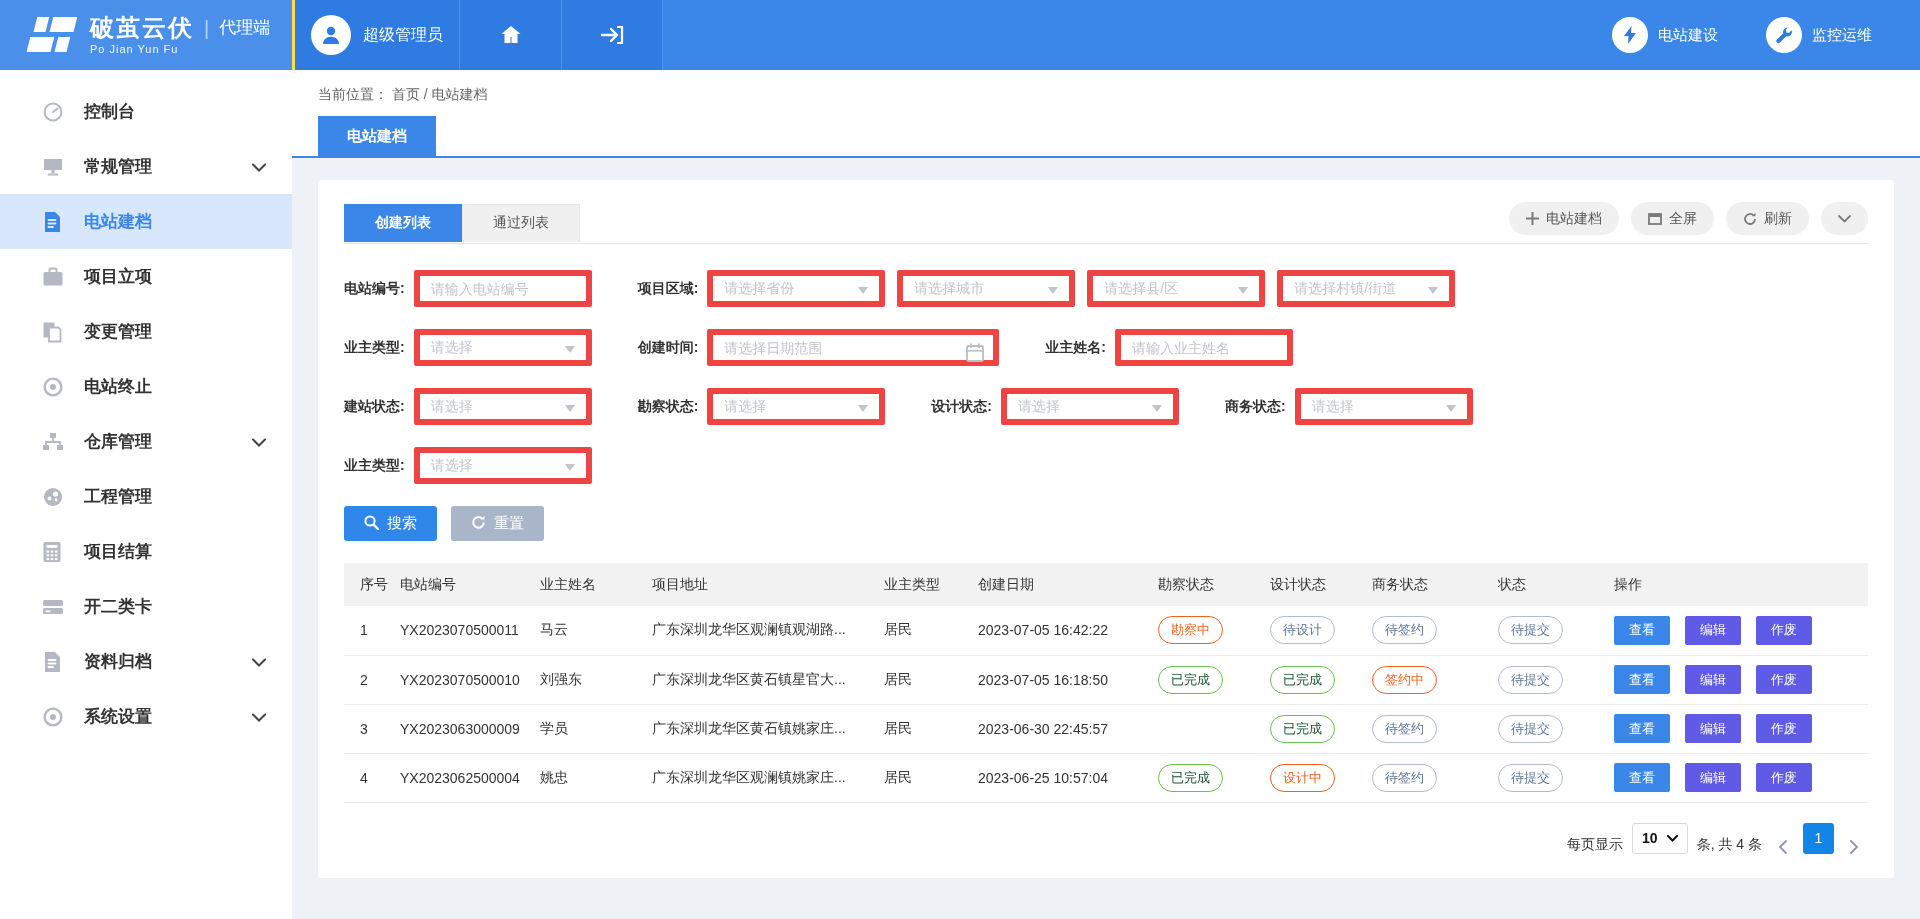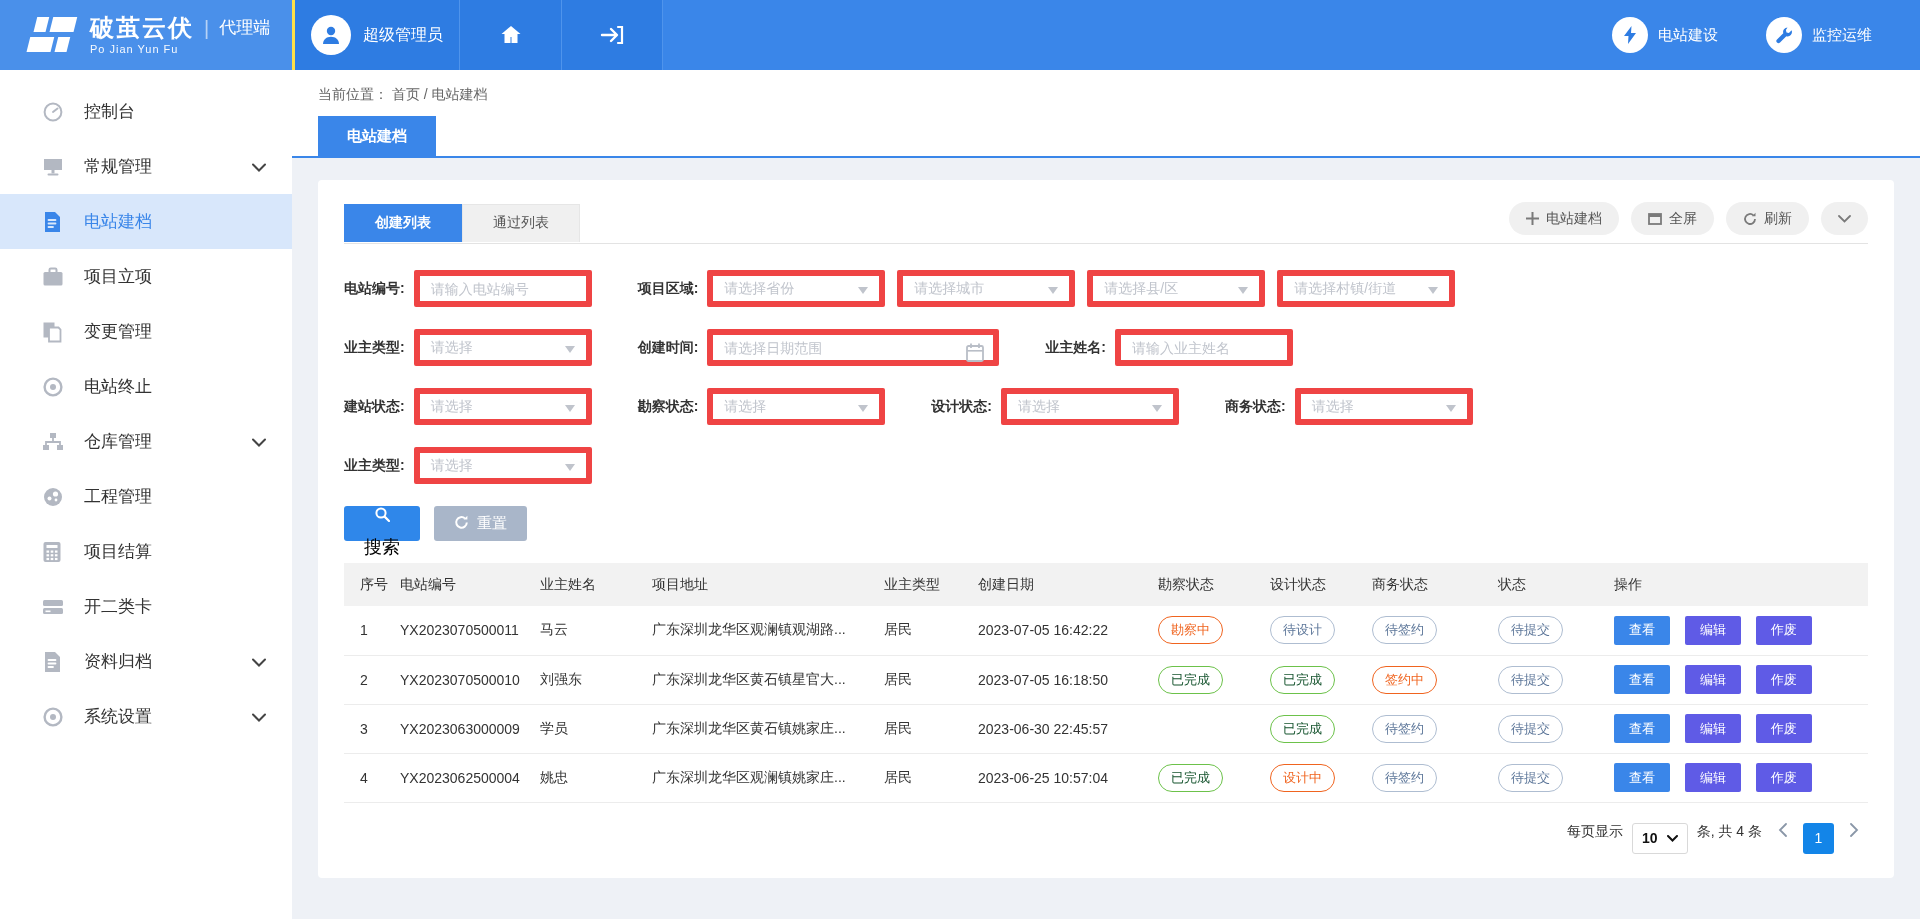--- a/index.html
+++ b/index.html
@@ -24,21 +24,21 @@
   .hdr-right { margin-left:auto; display:flex; align-items:center; gap:48px; padding-right:48px; }
   .hdr-nav-item { display:flex; align-items:center; gap:10px; cursor:pointer; }
   .hdr-nav-circle { width:36px; height:36px; border-radius:50%; background:#fff; color:#2e7ce2; display:flex; align-items:center; justify-content:center; }
   .hdr-nav-label { font-size:15px; }
 
   
   .body-row { display:flex; height:849px; }
   .sidebar { width:292px; background:#fff; padding-top:14px; flex-shrink:0; }
   .side-item { height:55px; display:flex; align-items:center; padding:0 26px 0 42px; cursor:pointer; }
   .side-item .sicon { width:24px; height:24px; margin-right:18px; color:#b3b8c2; flex-shrink:0; display:flex; align-items:center; }
-  .side-item .slabel { font-size:17px; font-weight:normal; color:#333; }
+  .side-item .slabel { font-size:17px; font-weight:bold; color:#333; }
   .side-item .chev { margin-left:auto; color:#444; }
   .side-item.active { background:#d8e7fb; }
   .side-item.active .slabel { color:#3a86e9; }
   .side-item.active .sicon { color:#3a86e9; }
 
   .main { flex:1; display:flex; flex-direction:column; background:#eef1f6; overflow:hidden; }
   .crumb-bar { background:#fff; padding:16px 26px 12px; font-size:14px; color:#666; }
   .tab-strip { background:#fff; padding-left:26px; border-bottom:2px solid #3a86e9; display:flex; }
   .page-tab { width:118px; height:40px; background:#3a86e9; color:#fff; font-size:15px; font-weight:bold; display:flex; align-items:center; justify-content:center; cursor:pointer; }
   .content { flex:1; padding:22px 26px; }
@@ -62,21 +62,21 @@
   .ctrl { height:37px; border:6px solid #ef4444; border-radius:2px; background:#fff; display:flex; align-items:center; padding:0 11px; font-size:14px; }
   .ctrl.sel { width:178px; justify-content:space-between; color:#c0c4cc; cursor:pointer; }
   .ctrl.inp { width:178px; }
   .ctrl.inp input { border:none; outline:none; width:100%; font-size:14px; color:#333; background:transparent; }
   .ctrl.inp input::placeholder { color:#c0c4cc; }
   .ctrl.date { width:292px; position:relative; padding-right:34px; }
   .cal-ic { position:absolute; right:9px; top:8px; color:#b9bec7; }
   .caret-ic { color:#c0c4cc; }
 
   .btn-row { display:flex; margin:4px 0 22px; }
-  .btn-search { background:#2f87ea; color:#000000; height:35px; padding:0 20px; border:none; border-radius:3px; display:flex; align-items:center; gap:8px; font-size:18px; cursor:pointer;flex-direction:column; }
+  .btn-search { background:#2f87ea; color:#ffffff; height:35px; padding:0 20px; border:none; border-radius:3px; display:flex; align-items:center; gap:8px; font-size:15px; cursor:pointer; }
   .btn-reset { background:#a9b6c9; color:#fff; height:35px; padding:0 20px; border:none; border-radius:3px; display:flex; align-items:center; gap:8px; font-size:15px; margin-left:14px; cursor:pointer; }
 
   
   table.list { width:100%; border-collapse:collapse; table-layout:fixed; }
   table.list th { background:#f2f2f2; height:43px; text-align:left; font-size:14px; font-weight:normal; color:#333; padding-left:4px; }
   table.list th:first-child, table.list td:first-child { padding-left:16px; }
   table.list td { height:49px; border-bottom:1px solid #ececec; font-size:14px; color:#333; padding-left:4px; }
   .col-no{width:52px}.col-code{width:140px}.col-owner{width:112px}.col-addr{width:232px}
   .col-type{width:94px}.col-date{width:180px}.col-survey{width:112px}.col-design{width:102px}
   .col-biz{width:126px}.col-status{width:116px}.col-act{width:auto}
@@ -85,21 +85,21 @@
   .badge:empty { display:none; }
   .badge[data-color="blue"]   { color:#5c7699; border-color:#aebdd1; }
   .badge[data-color="green"]  { color:#14532d; border-color:#6cc24a; }
   .badge[data-color="orange"] { color:#f0641f; border-color:#f0641f; }
 
   .abtn { width:56px; height:29px; border:none; border-radius:2px; color:#fff; font-size:13px; margin-right:11px; cursor:pointer; }
   .abtn.view { background:#3a86e9; }
   .abtn.edit, .abtn.void { background:#5f5be6; }
 
   
-  .pagi { display:flex; justify-content:flex-end; align-items:flex-start; gap:9px; padding:20px 2px 14px; font-size:14px; color:#333; }
+  .pagi { display:flex; justify-content:flex-end; align-items:flex-end; gap:9px; padding:20px 2px 14px; font-size:14px; color:#333; }
   .pp-box { border:1px solid #d9d9d9; border-radius:3px; height:31px; display:flex; align-items:center; padding:0 9px; gap:9px; font-weight:bold; cursor:pointer; color:#111; }
   .pg-chev { color:#8a97a8; padding:0 7px; cursor:pointer; display:flex; }
   .pg-num { width:31px; height:31px; background:#1385e8; color:#fff; display:flex; align-items:center; justify-content:center; border-radius:3px; cursor:pointer; }
 </style>
 </head>
 <body>
 
 <div class="header">
   <div class="logo-block">
     <svg class="logo-mark" viewBox="0 0 52 42">

